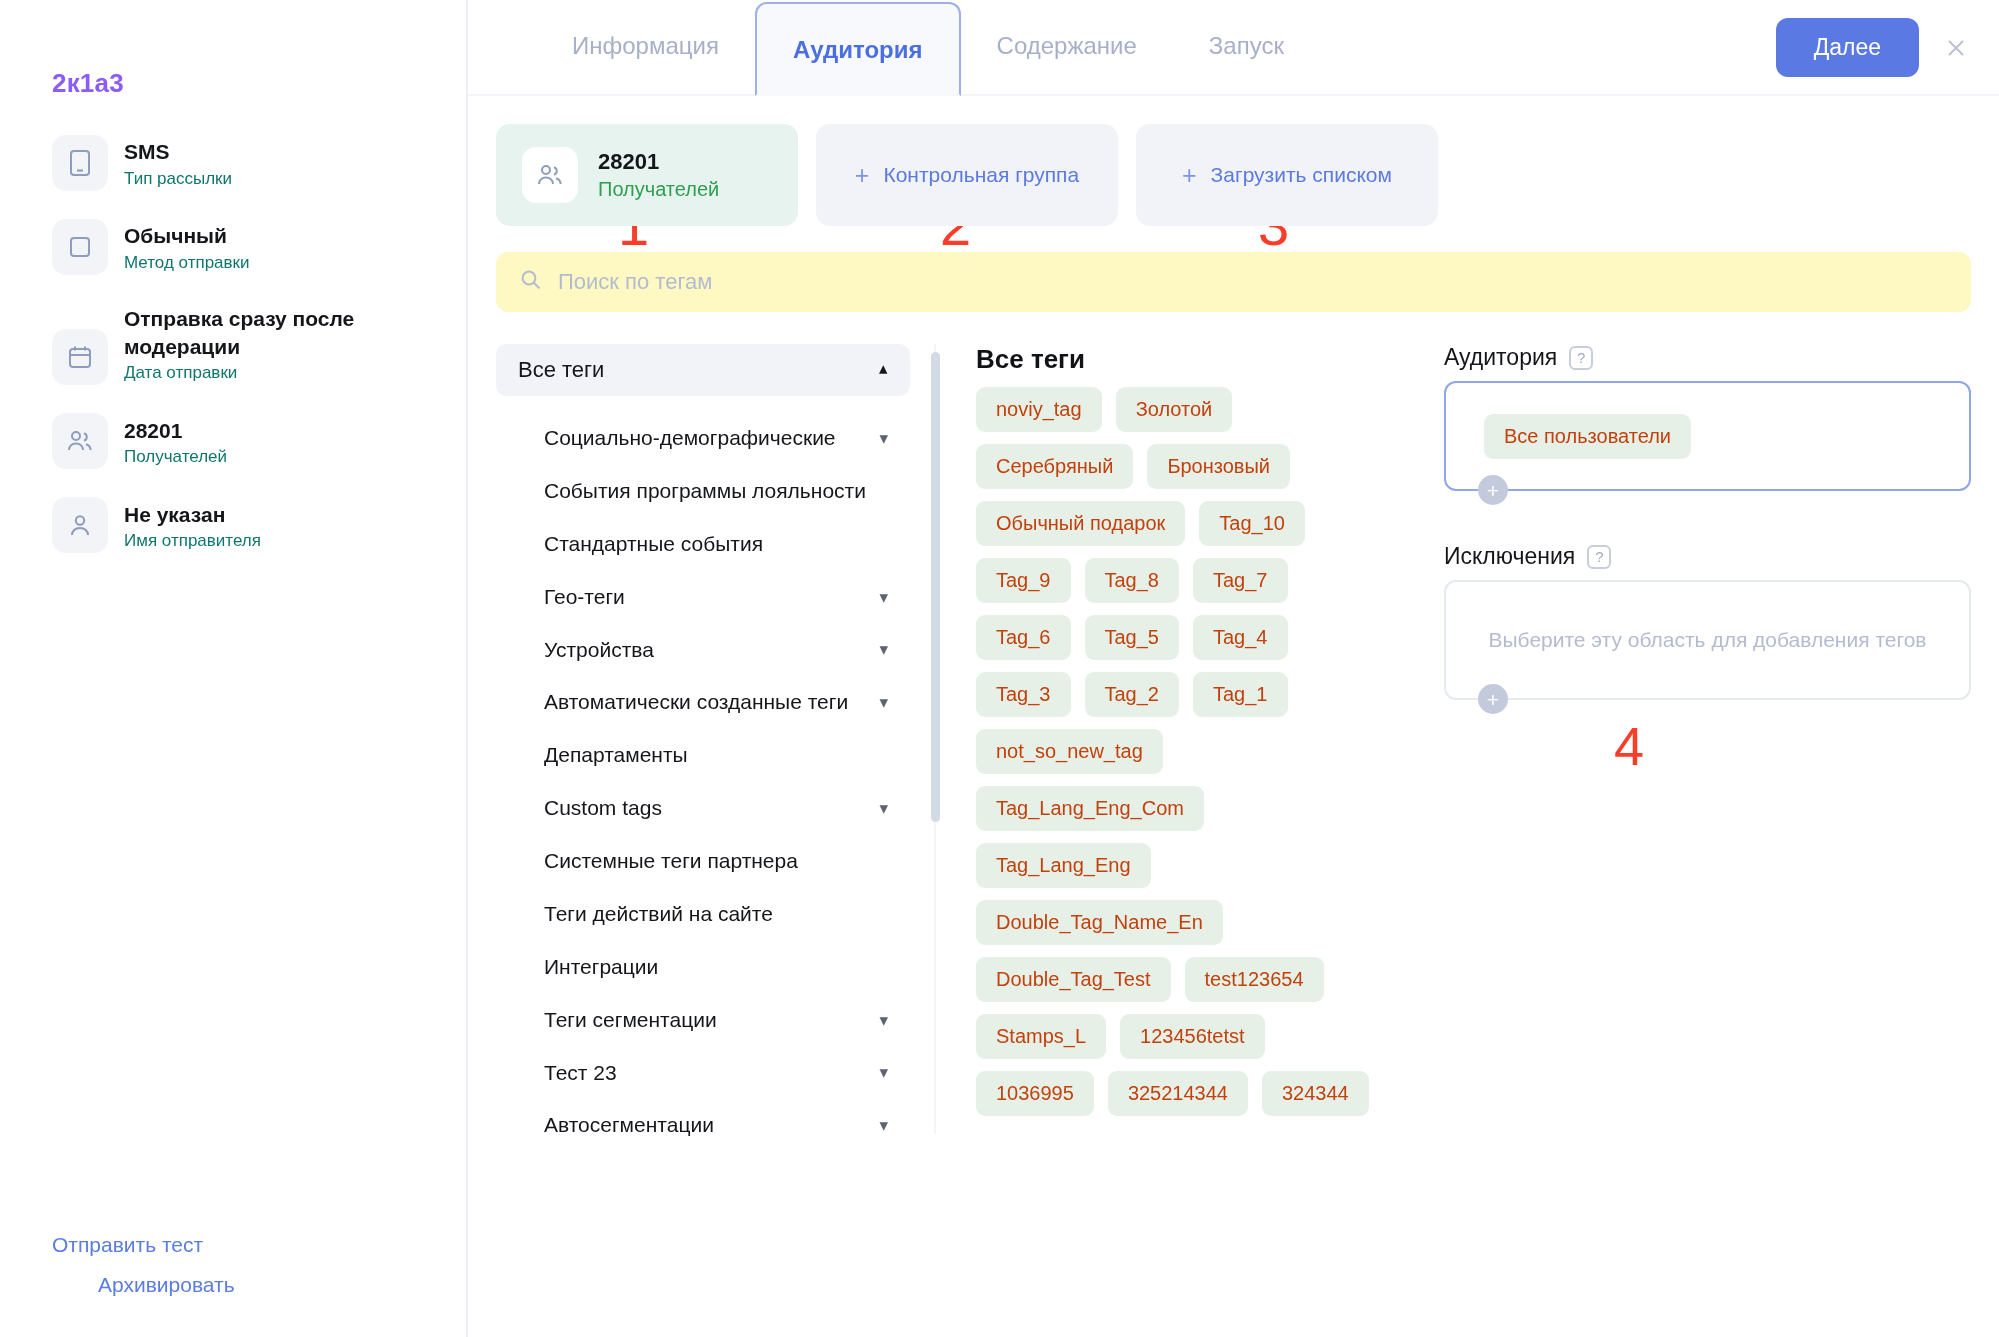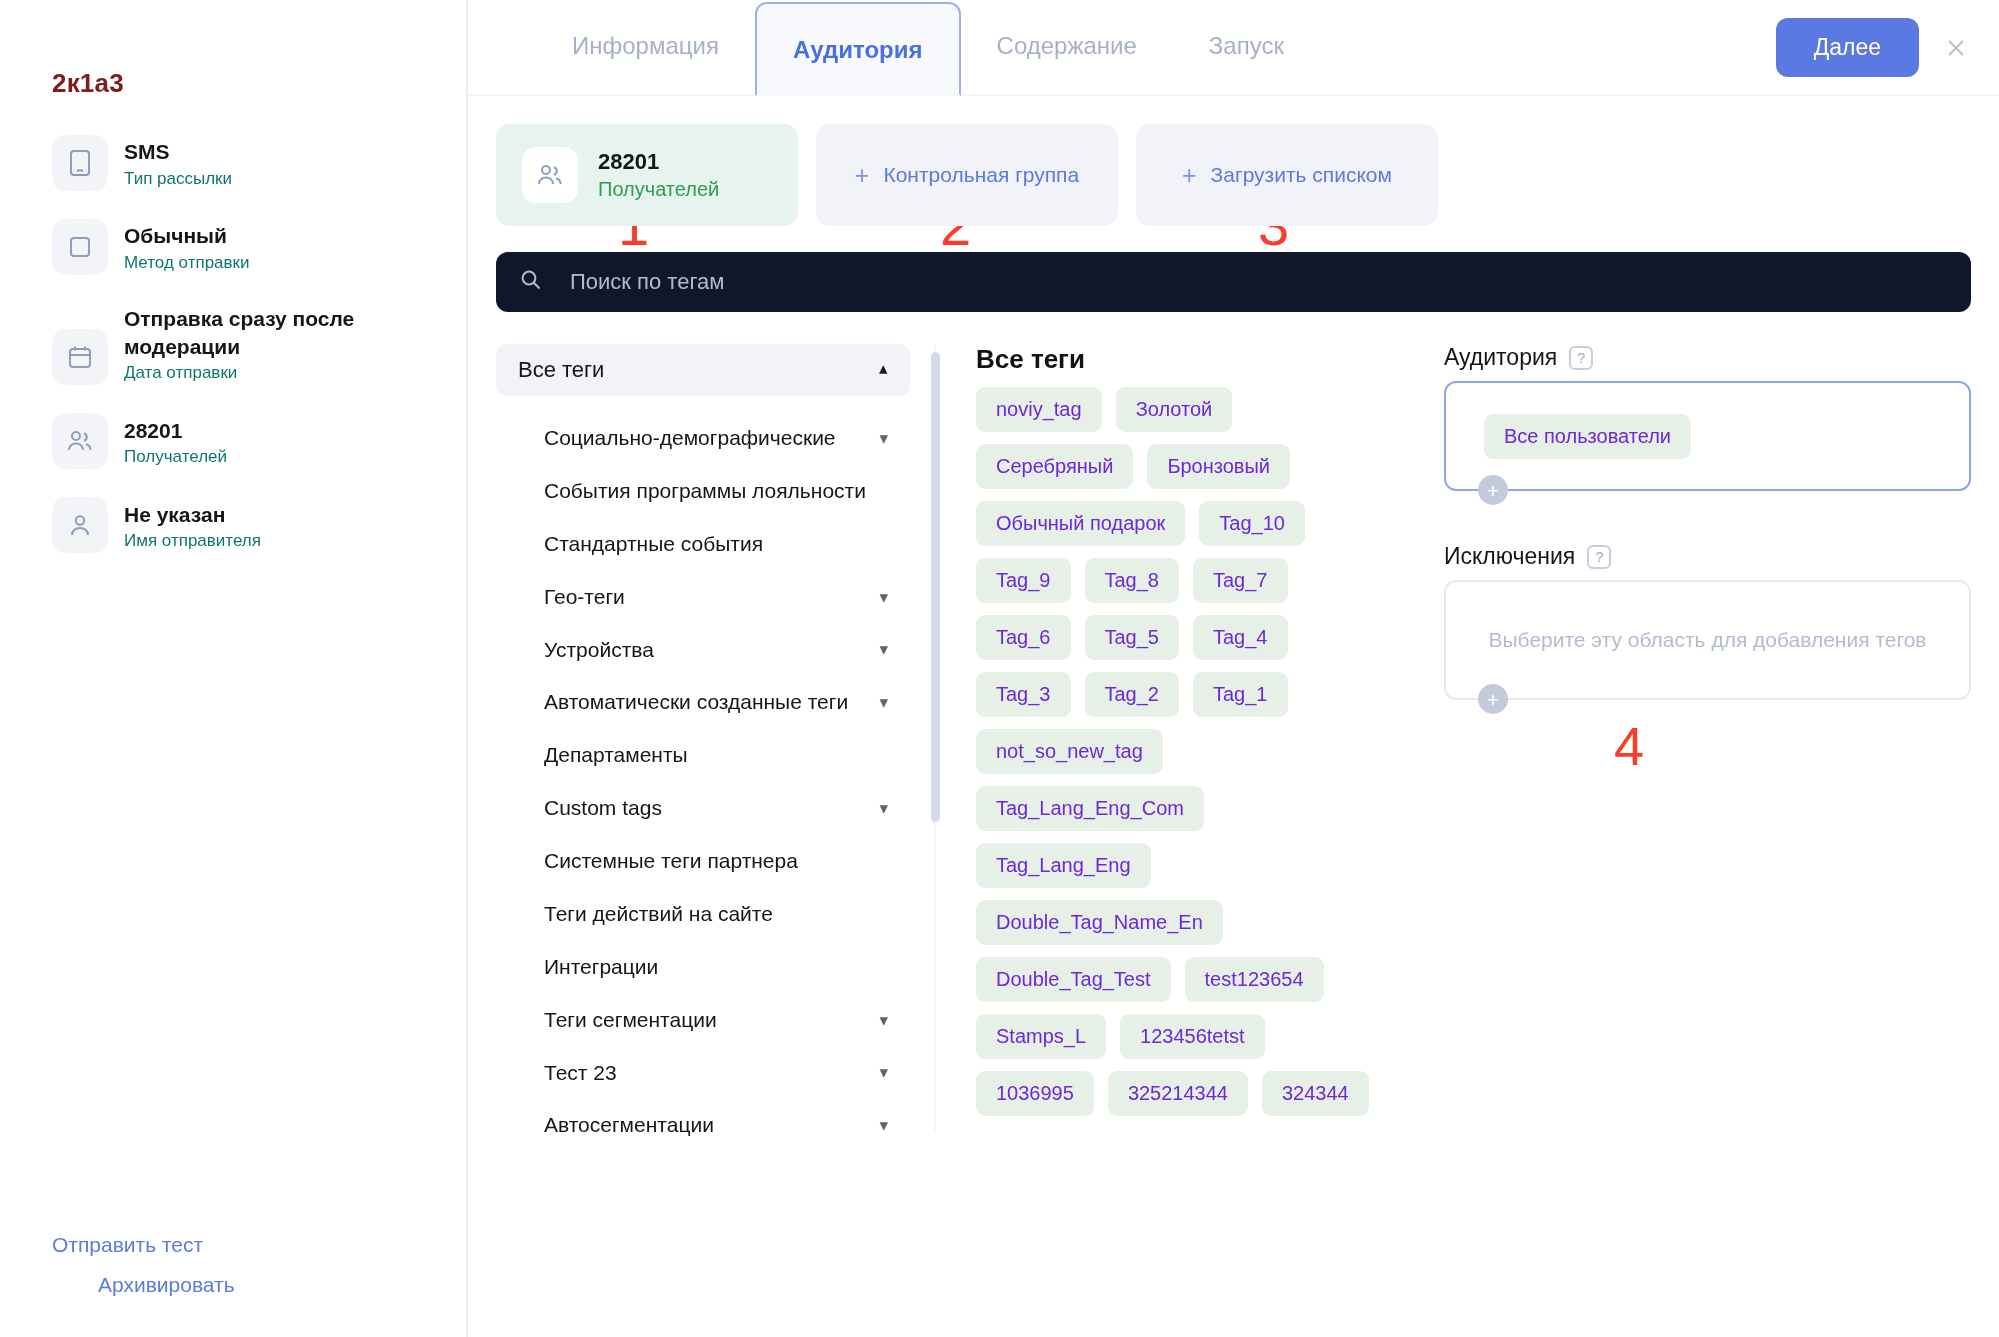--- a/index.html
+++ b/index.html
@@ -18,21 +18,21 @@
     min-width: 468px;
     height: 1337px;
     background: #ffffff;
     border-right: 2px solid #eceef4;
     position: relative;
     padding: 0 52px;
   }
   .sidebar-title {
     font-size: 26px;
     font-weight: bold;
-    color: #7f1d1d;
+    color: #8b5cf6;
     margin-top: 68px;
     letter-spacing: .2px;
   }
   .summary-list { margin-top: 36px; }
   .summary-item {
     display: flex;
     align-items: flex-end;
     gap: 16px;
     margin-bottom: 28px;
   }
@@ -195,25 +195,25 @@
   }
   .ann-1 { left: 150px; top: 74px; }
   .ann-2 { left: 472px; top: 74px; }
   .ann-3 { left: 790px; top: 74px; }
   .ann-4 { left: 1146px; top: 595px; font-size: 54px; }
 
   
   .searchbar {
     margin-top: 26px;
     height: 60px;
-    background: #0f172a;
+    background: #fef9c3;
     border-radius: 12px;
     display: flex;
     align-items: center;
-    gap: 28px;
+    gap: 16px;
     padding: 0 24px;
     width: 100%;
   }
   .search-input {
     border: none;
     background: transparent;
     outline: none;
     font-size: 22px;
     color: #7a86a3;
     font-family: "Liberation Sans", sans-serif;
@@ -295,21 +295,21 @@
     color: #111317;
     margin-bottom: 12px;
   }
   .tag-chips {
     display: flex;
     flex-wrap: wrap;
     gap: 12px 14px;
   }
   .chip {
     background: #e7f0e7;
-    color: #6d28d9;
+    color: #c2410c;
     font-size: 20px;
     border-radius: 9px;
     padding: 11px 20px;
     cursor: pointer;
     white-space: nowrap;
   }
 
   .col-audience {
     flex: 1;
     padding-left: 72px;

